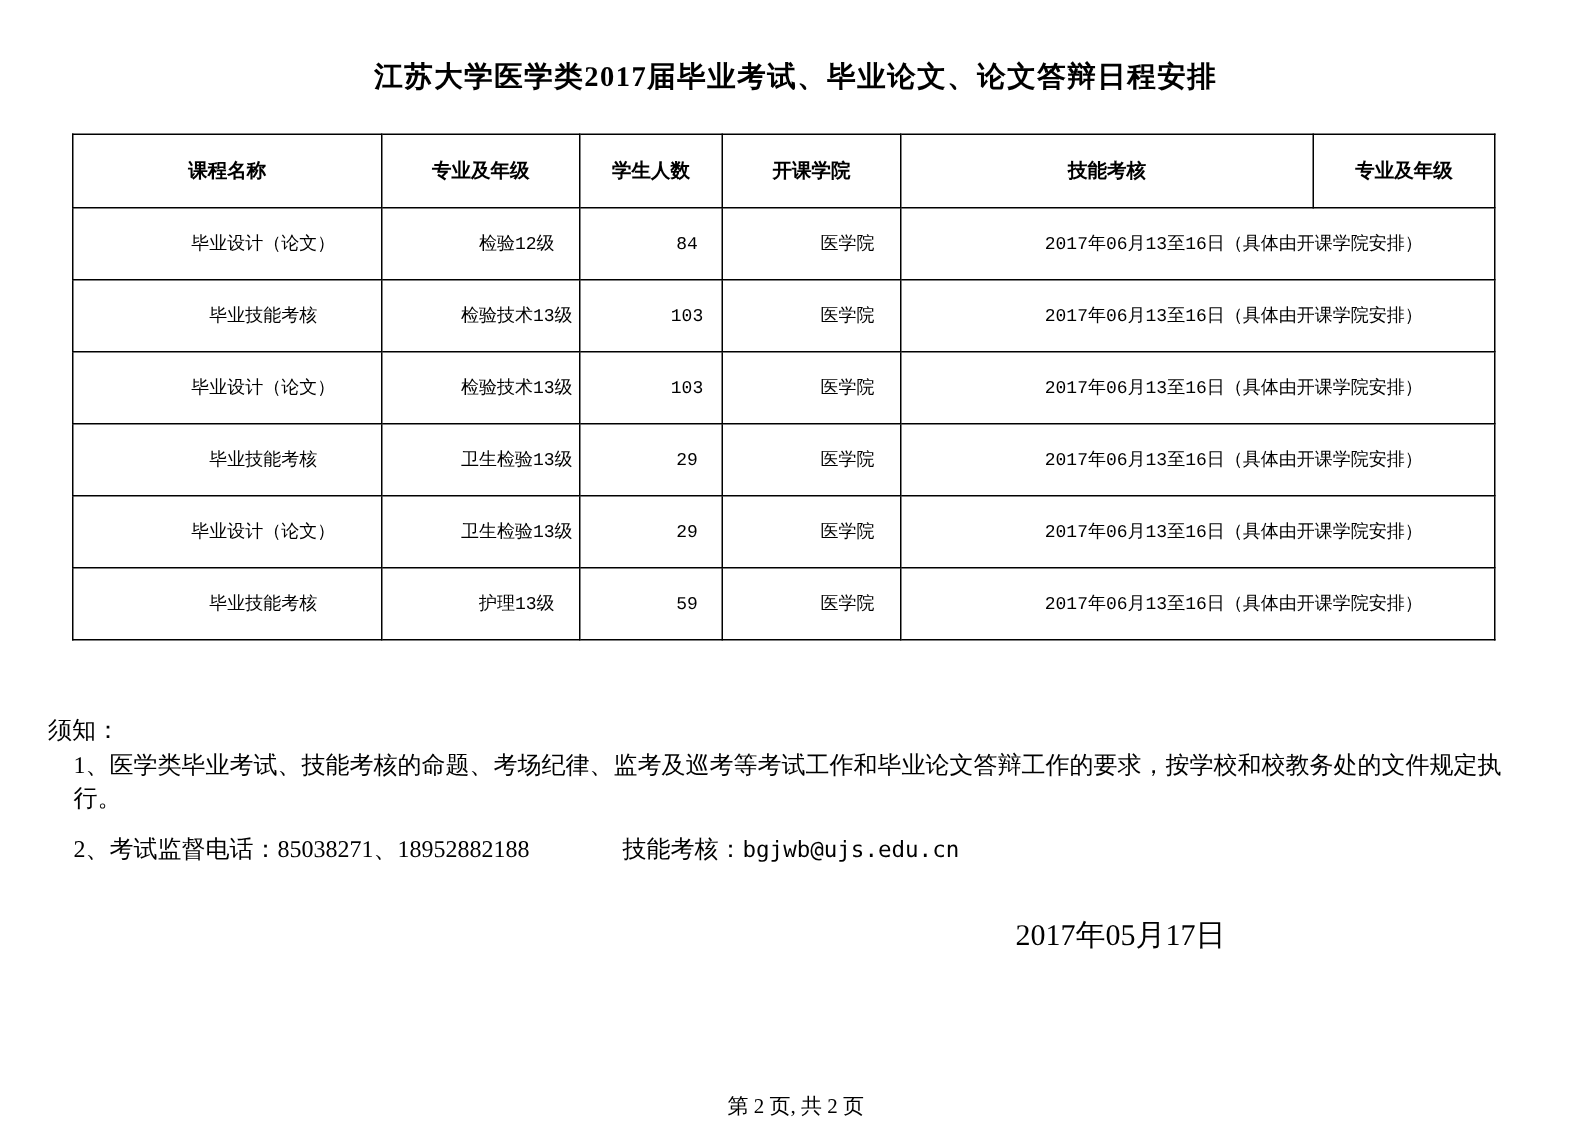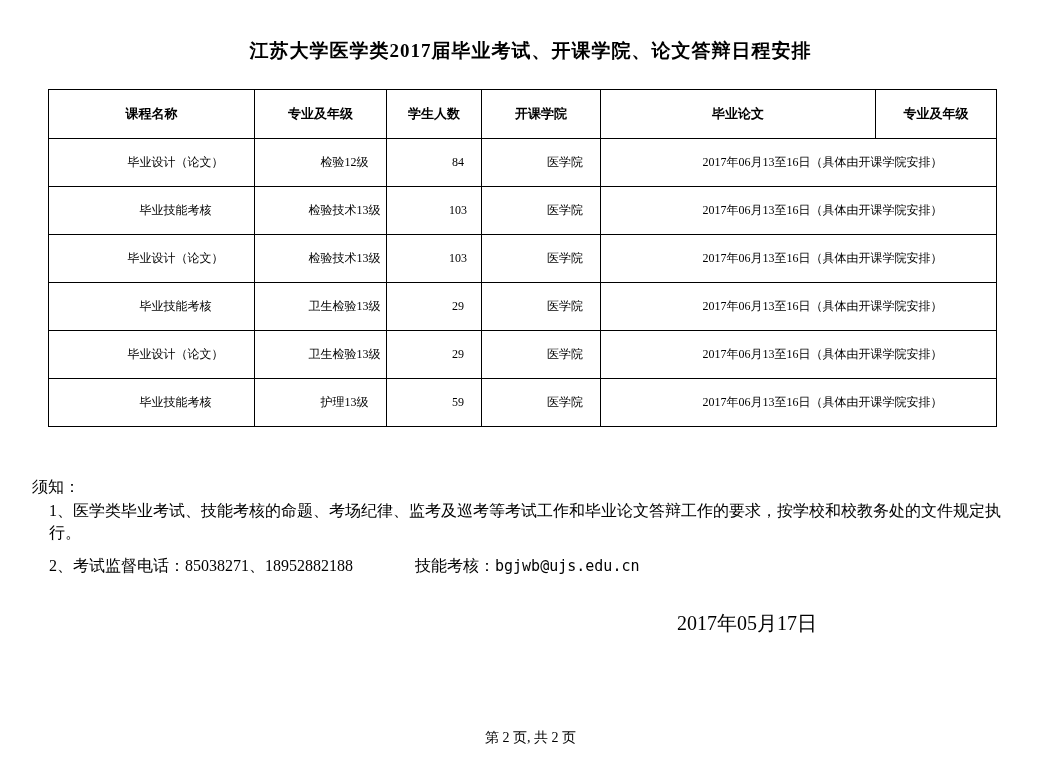--- a/index.html
+++ b/index.html
@@ -29,20 +29,21 @@
     width: 948px;
     border-collapse: collapse;
     table-layout: fixed;
   }
   table.schedule th,
   table.schedule td {
     border: 1px solid #000000;
     text-align: center;
     vertical-align: middle;
     overflow: hidden;
+    font-family: Liberation Mono, monospace;
   }
   table.schedule th {
     font-size: 13px;
     font-weight: bold;
     height: 49px;
   }
   table.schedule td {
     font-size: 12px;
     height: 48px;
     font-weight: normal;
@@ -93,38 +94,38 @@
     top: 729px;
     left: 0;
     width: 100%;
     text-align: center;
     font-size: 14px;
   }
 </style>
 </head>
 <body>
 
-<div class="doc-title">江苏大学医学类2017届毕业考试、开课学院、论文答辩日程安排</div>
+<div class="doc-title">江苏大学医学类2017届毕业考试、毕业论文、论文答辩日程安排</div>
 
 <table class="schedule">
   <colgroup>
     <col style="width:206px">
     <col style="width:132px">
     <col style="width:95px">
     <col style="width:119px">
     <col style="width:275px">
     <col style="width:121px">
   </colgroup>
   <thead>
     <tr>
       <th>课程名称</th>
       <th>专业及年级</th>
       <th>学生人数</th>
       <th>开课学院</th>
-      <th>毕业论文</th>
+      <th>技能考核</th>
       <th>专业及年级</th>
     </tr>
   </thead>
   <tbody>
     <tr>
       <td class="course-left">毕业设计（论文）</td>
       <td>检验12级</td>
       <td>84</td>
       <td>医学院</td>
       <td colspan="2">2017年06月13至16日（具体由开课学院安排）</td>

